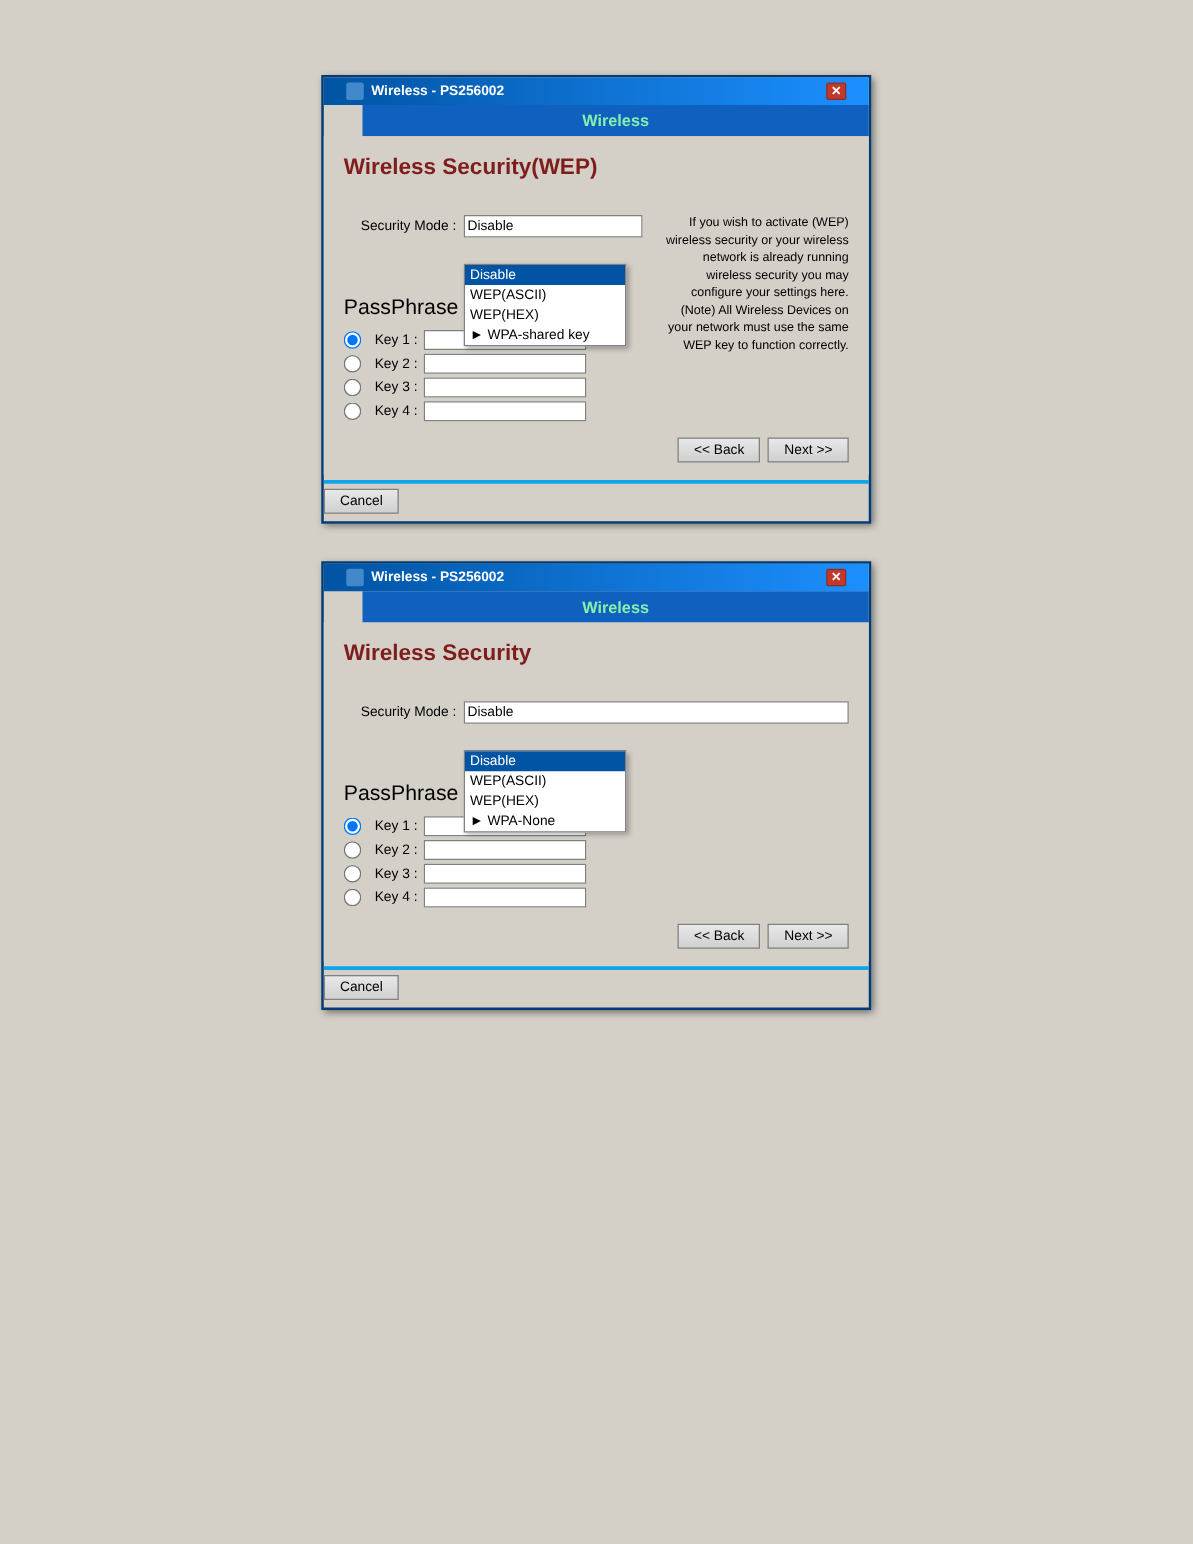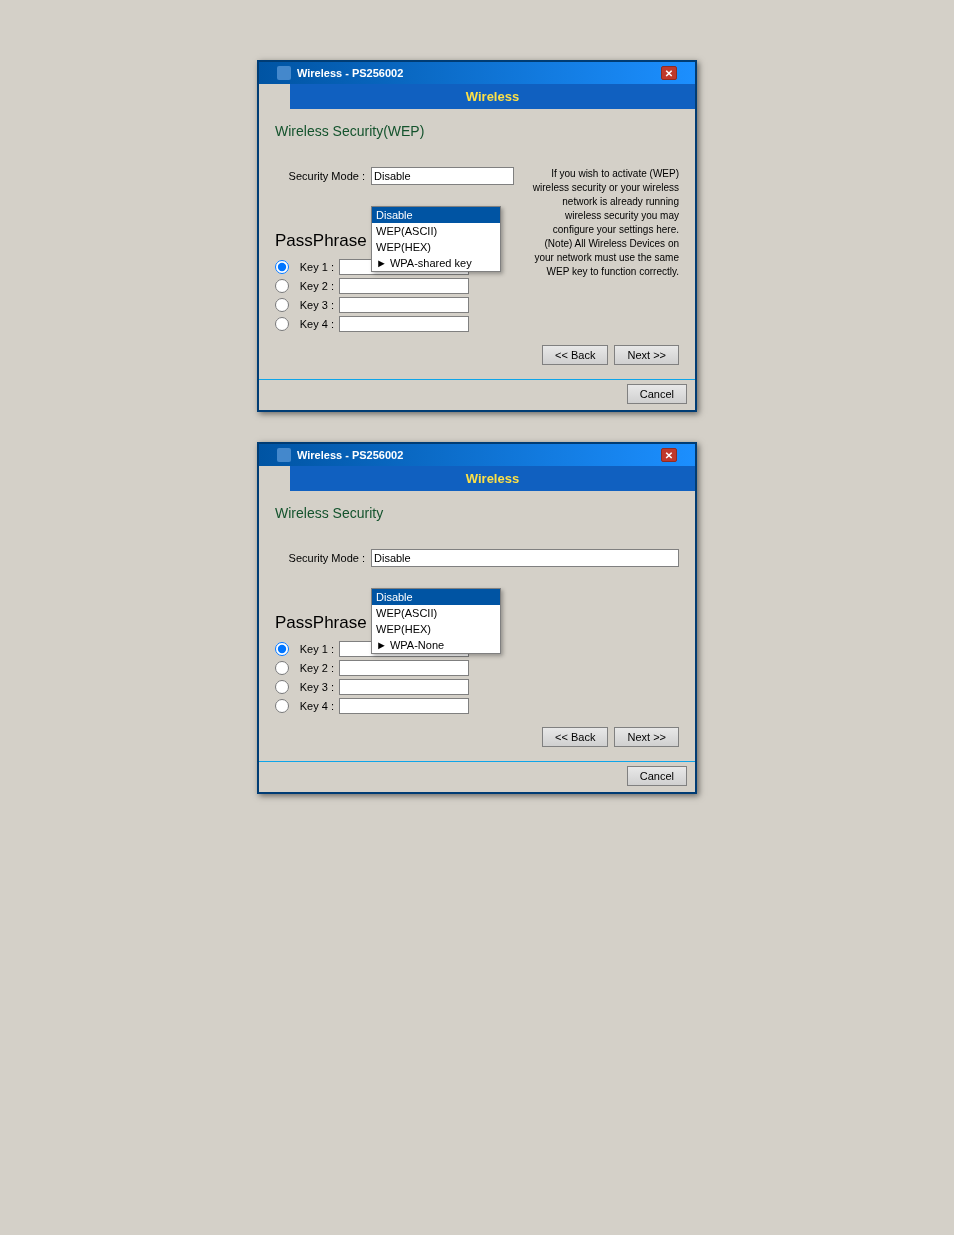--- a/index.html
+++ b/index.html
@@ -58,38 +58,38 @@
       display: flex;
       align-items: center;
       justify-content: center;
       color: white;
       font-size: 10px;
       font-weight: bold;
     }
 
     .header-bar {
       background: #1060c0;
-      color: #fde047;
+      color: #86efac;
       font-size: 13px;
       font-weight: bold;
       text-align: center;
       padding: 5px 0;
       margin-left: 31px;
     }
 
     .dialog-body {
       background: #d4d0c8;
       padding: 14px 16px 10px 16px;
     }
 
     .section-title {
-      font-size: 14px;
-      font-weight: normal;
+      font-size: 18px;
+      font-weight: bold;
       margin-bottom: 10px;
-      color: #14532d;
+      color: #7f1d1d;
     }
 
     .form-area {
       display: flex;
       gap: 10px;
       margin-top: 28px;
     }
 
     .form-left {
       flex: 1;
@@ -219,23 +219,23 @@
       font-size: 11px;
       border: 1px solid #808080;
       background: linear-gradient(to bottom, #e8e8e8, #d0d0d0);
       cursor: pointer;
       min-width: 60px;
       text-align: center;
     }
 
     .cancel-row {
       display: flex;
-      justify-content: flex-end;
+      justify-content: flex-start;
       padding: 4px 8px 6px 0;
-      border-top: 1px solid #0ea5e9;
+      border-top: 3px solid #0ea5e9;
       margin-top: 4px;
     }
 
     .wep-note {
       font-size: 10px;
       line-height: 1.4;
       color: #000;
       text-align: right;
     }
   </style>

